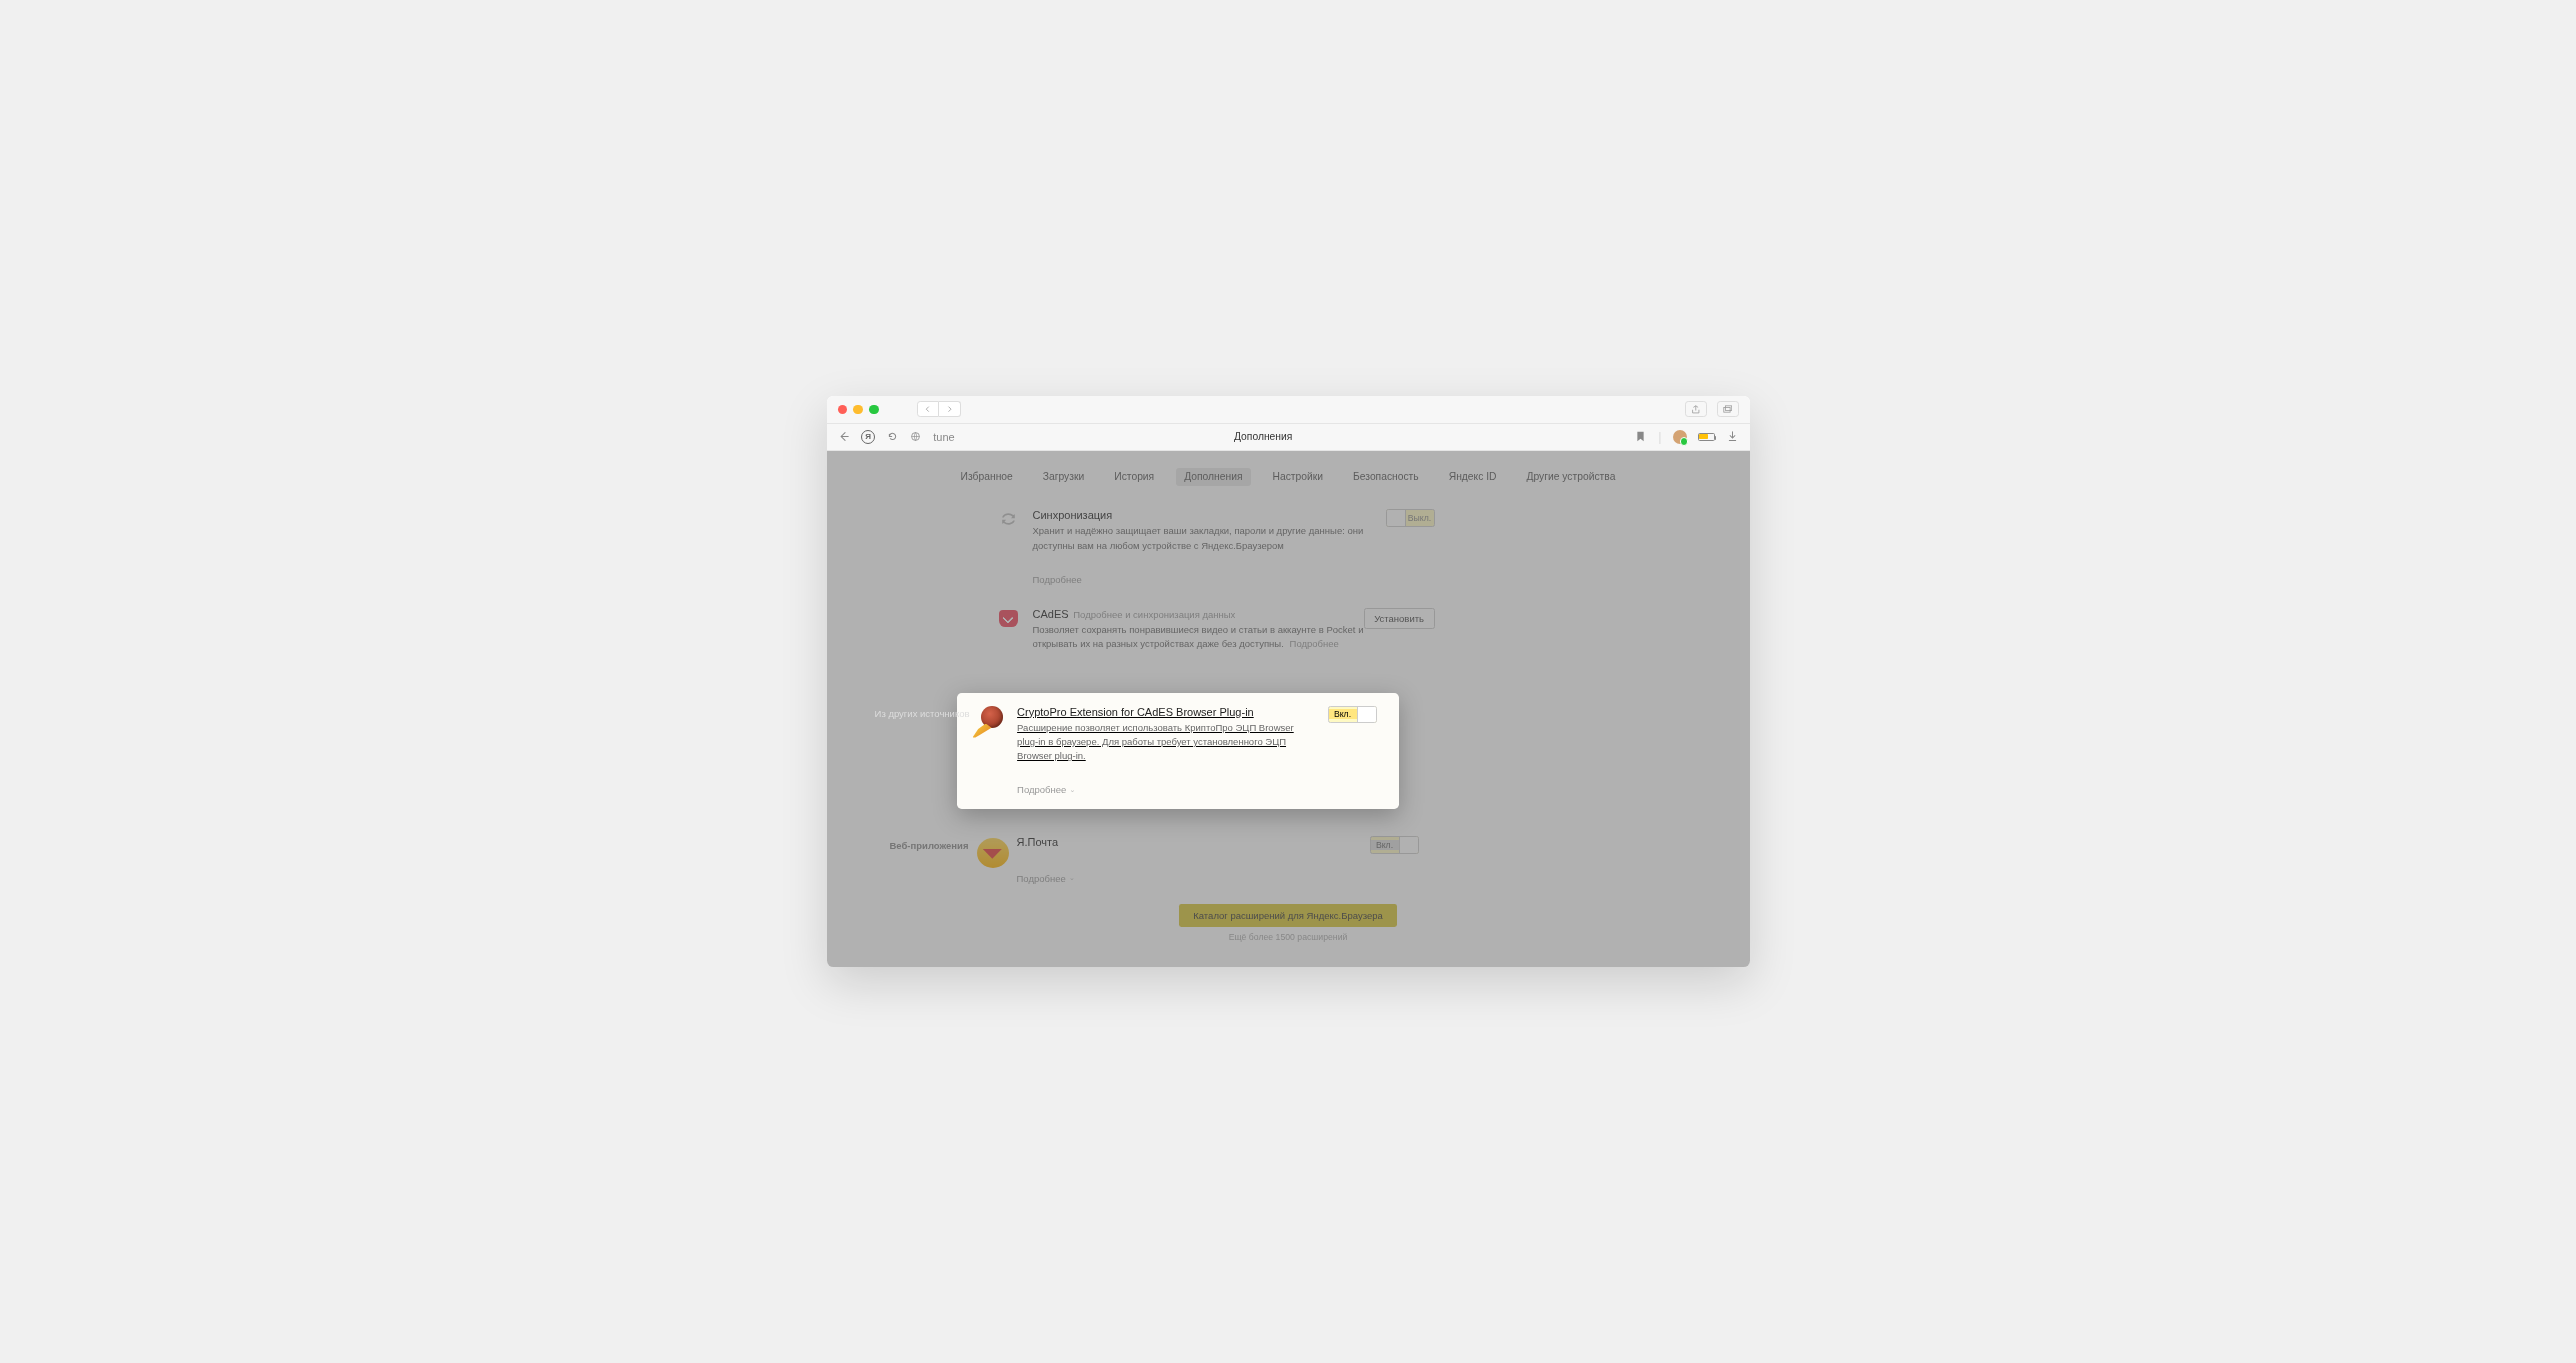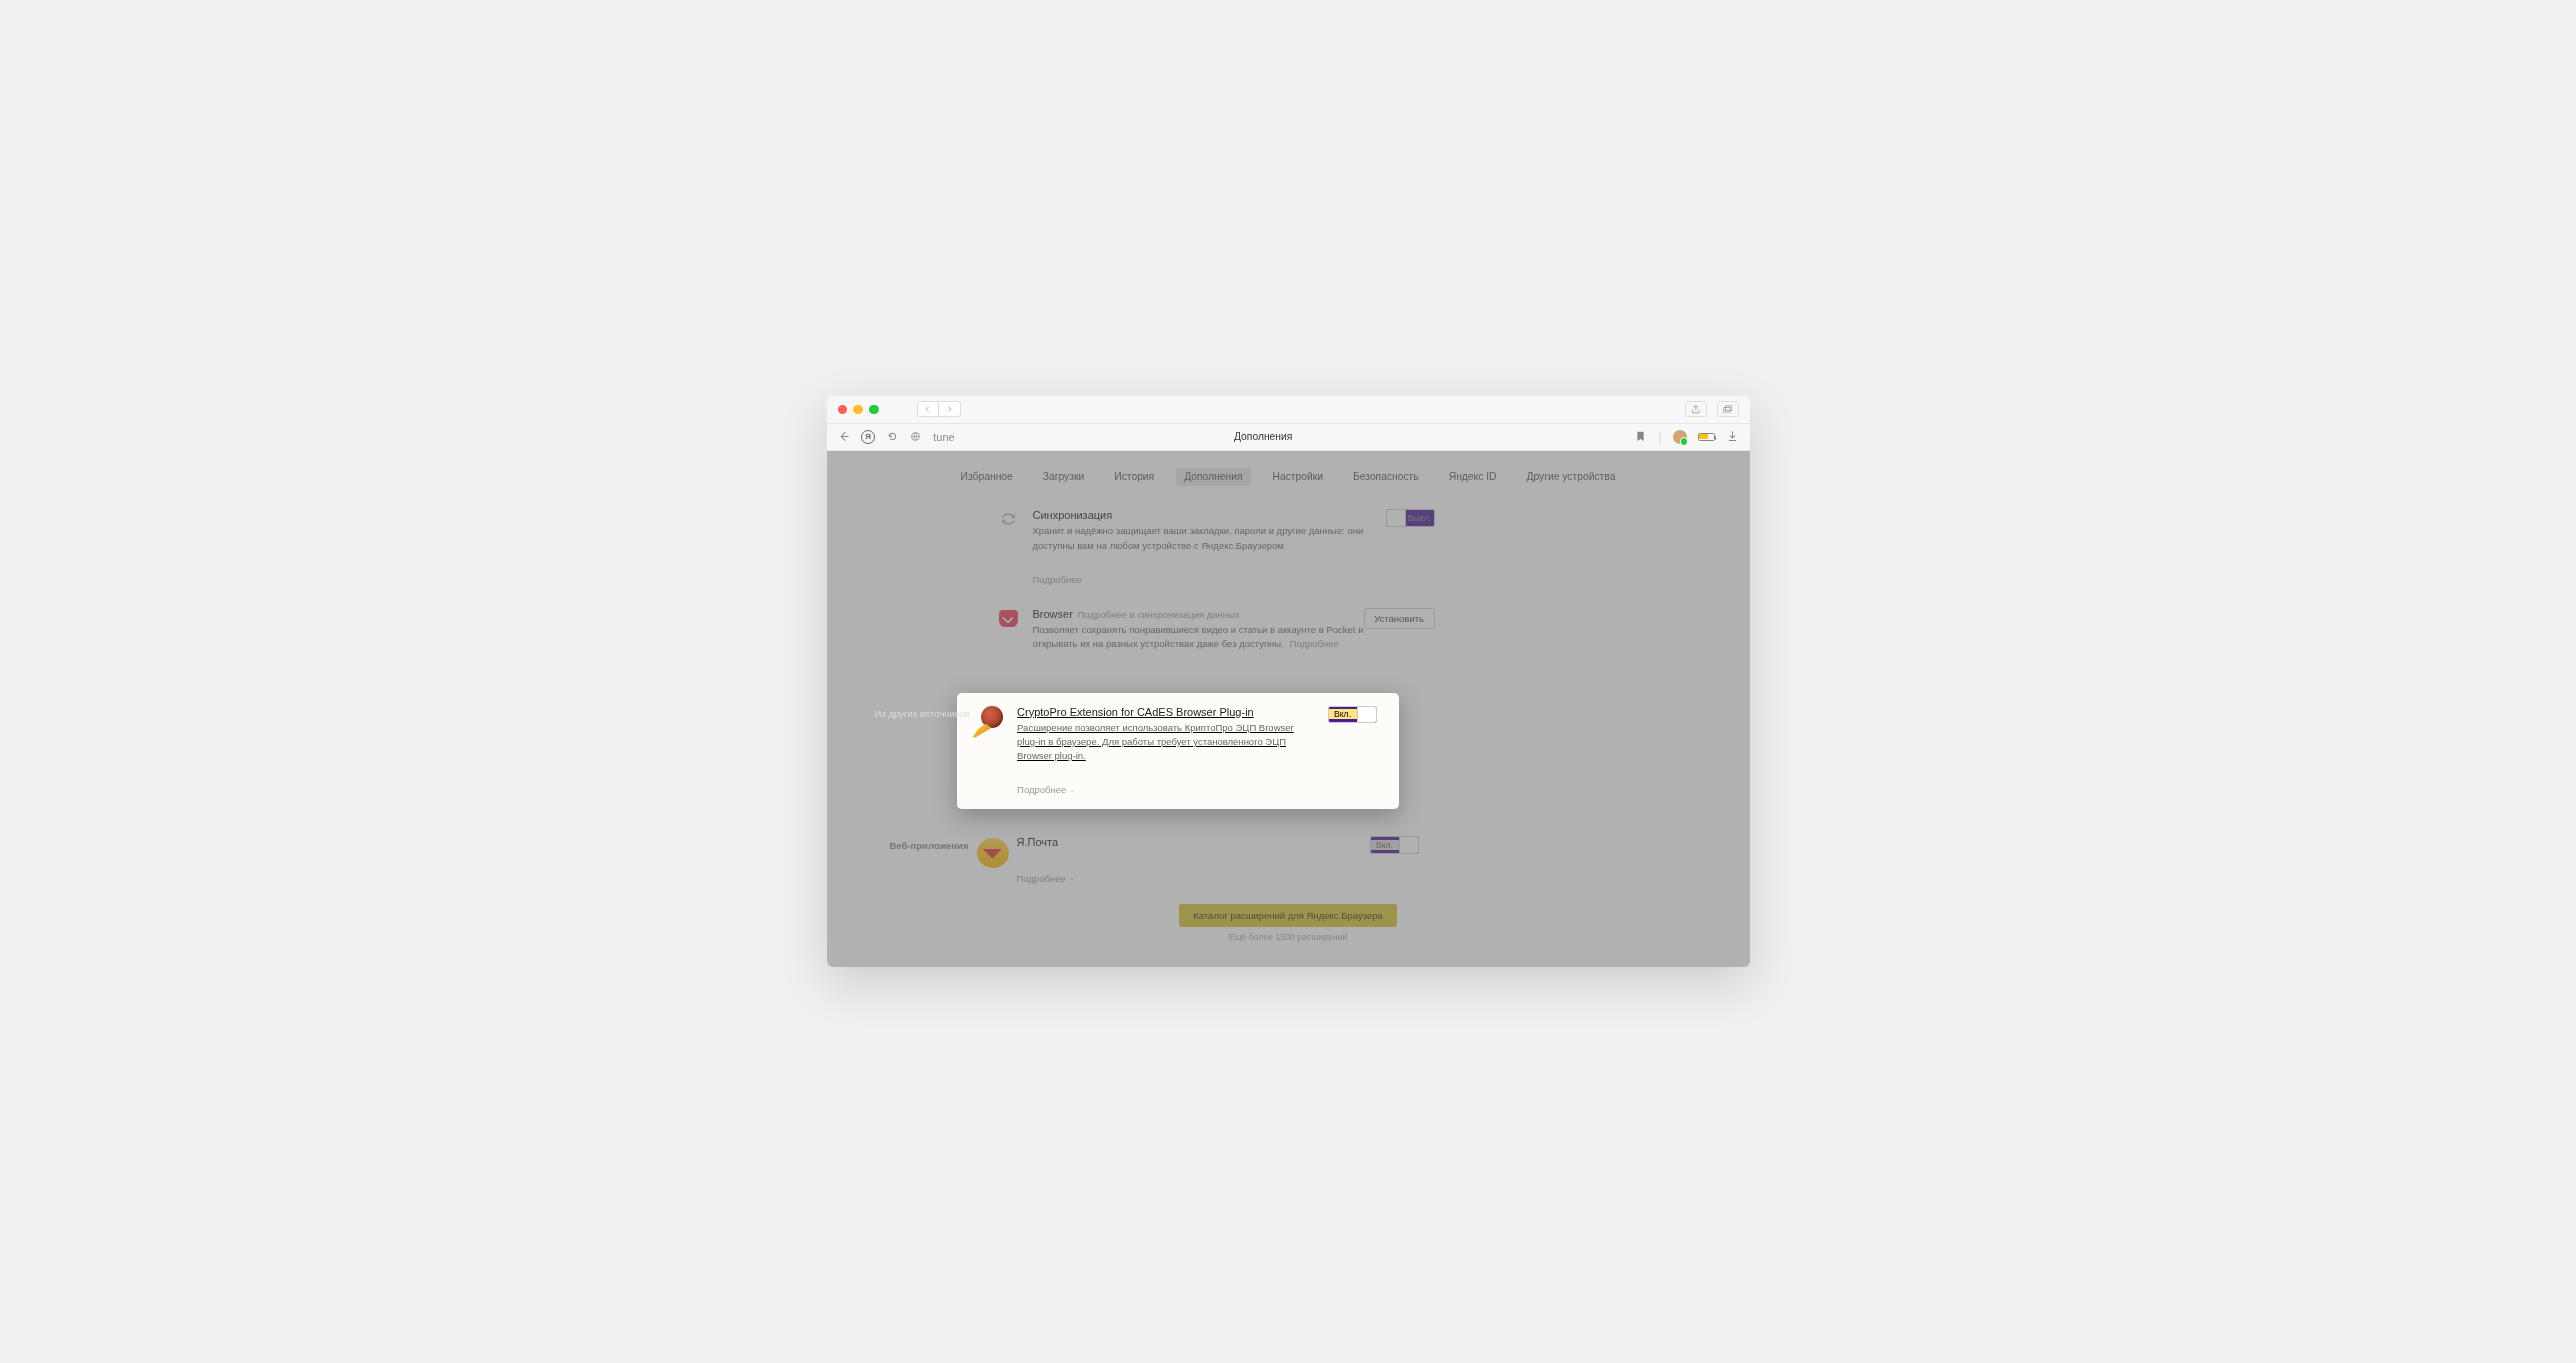--- a/index.html
+++ b/index.html
@@ -89,21 +89,21 @@
 .row .body-col { flex: 1; max-width: 331px; }
 .row .action-col { width: 63px; display: flex; justify-content: flex-end; }
 .ext-title { font-size: 11px; color: #222; margin-bottom: 3.2px; display: flex; gap: 4.7px; align-items: baseline; }
 .ext-sub { font-size: 9.5px; color: #999; }
 .ext-desc { font-size: 9.5px; color: #666; line-height: 1.5; }
 .ext-more { font-size: 9.5px; color: #999; margin-top: 21px; display: inline-flex; gap: 3.2px; align-items: center; cursor: pointer; }
 .chev { font-size: 7px; color: #bbb; }
 
 .toggle {
   width: 49px; height: 17.4px; border: 0.8px solid #ccc; border-radius: 2.4px;
-  display: flex; align-items: center; background: #4c1d95; position: relative;
+  display: flex; align-items: center; background: #fef9c3; position: relative;
   font-size: 8.7px; color: #888; overflow: hidden;
 }
 .toggle .knob { width: 19px; height: 100%; border-right: 0.8px solid #ccc; background: #fff; }
 .toggle .tlabel { flex: 1; text-align: center; }
 .toggle.on .knob { order: 2; border-right: none; border-left: 0.8px solid #ccc; }
 .toggle.on .tlabel { background: #ffe680; color: #000; }
 .toggle.dim.on .tlabel { background: #ddd; color: #666; }
 
 .btn-install {
   padding: 4px 9.5px; border: 0.8px solid #ccc; border-radius: 2.4px; background: #fff;
@@ -283,21 +283,21 @@
         </div>
       </div>
 
       <div class="row">
         <div class="label-col"></div>
         <div class="icon-col">
           <div class="icon-pocket"></div>
         </div>
         <div class="body-col">
           <div class="ext-title">
-            <span>Browser</span>
+            <span>CAdES</span>
             <span class="ext-sub">Подробнее и синхронизация данных</span>
           </div>
           <div class="ext-desc">
             <span>Позволяет сохранять понравившиеся видео и статьи в аккаунте в Pocket и открывать их на разных устройствах даже без доступны.</span>
             <span class="ext-more" style="display:inline; margin-left:3.2px"><span>Подробнее</span></span>
           </div>
         </div>
         <div class="action-col">
           <button class="btn-install">Установить</button>
         </div>

